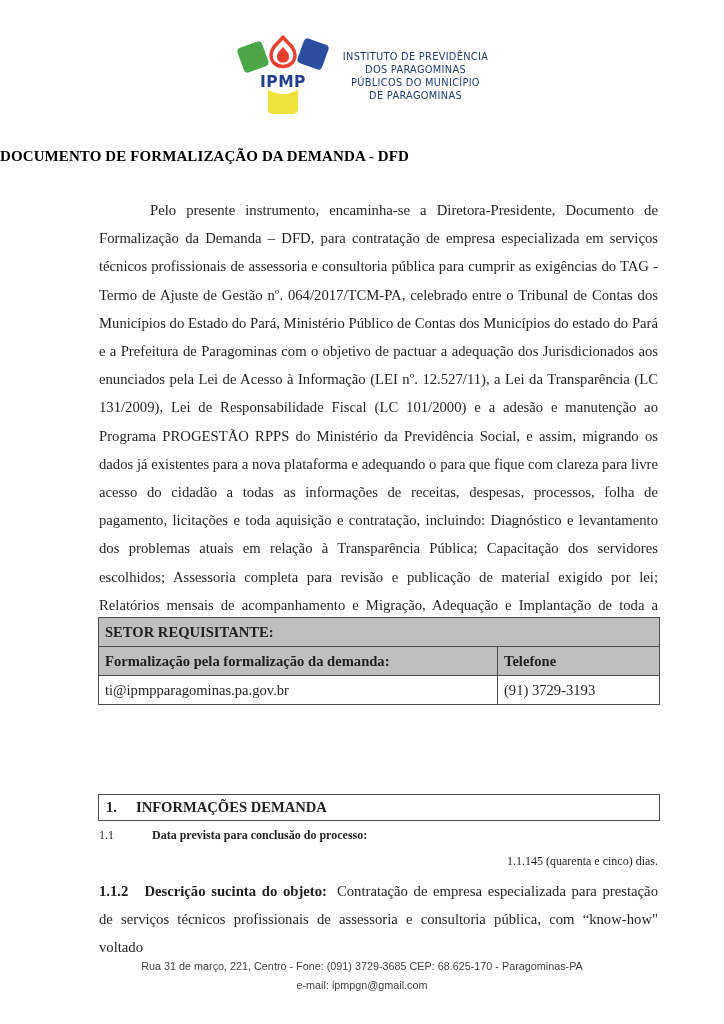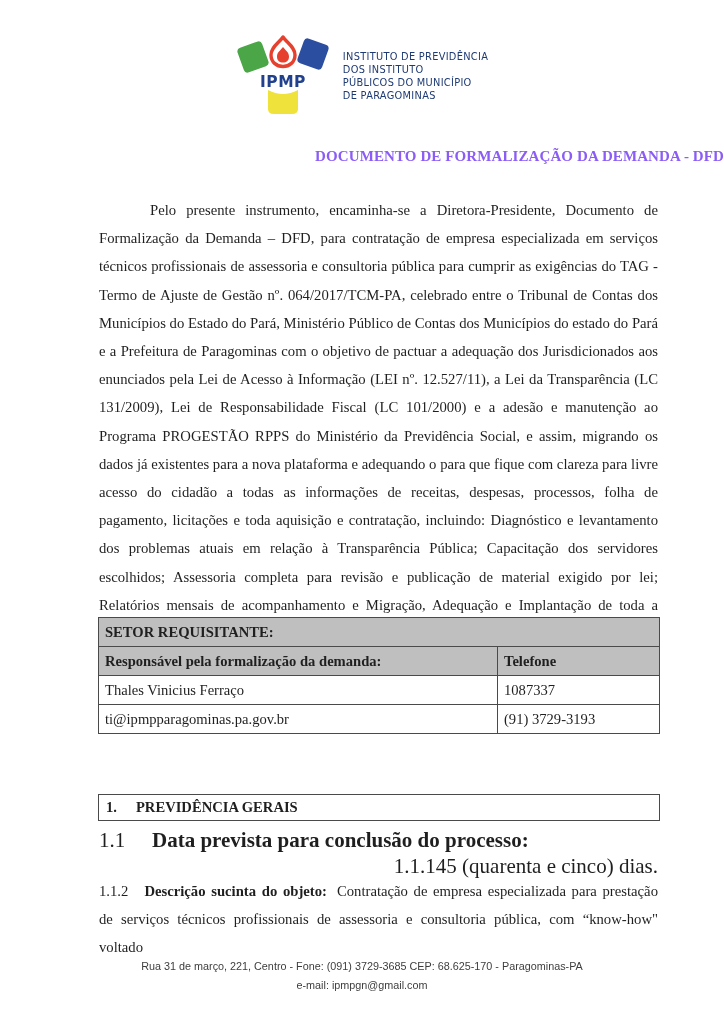--- a/index.html
+++ b/index.html
@@ -9,28 +9,28 @@
   }
 
   
   .logo-block {
     position:absolute; top:34px; left:0; right:0;
     display:flex; justify-content:center; align-items:center; gap:13px;
   }
   .logo-mark { width:94px; height:84px; display:block; }
   .org-text {
     font-family:"DejaVu Sans", sans-serif; font-size:9.8px; line-height:13px;
-    color:#1e3a73; letter-spacing:0.3px; text-align:left;
+    color:#1e3a73; letter-spacing:0.3px; text-align:center;
   }
   .org-text b { font-weight:normal; }
 
   
   .doc-title {
-    position:absolute; top:148px; left:0; width:100%; text-align:right;
-    font-weight:bold; font-size:15px; letter-spacing:0.1px; color:#8b5cf6;
+    position:absolute; top:148px; left:0; width:100%; text-align:left;
+    font-weight:bold; font-size:15px; letter-spacing:0.1px; color:#000000;
   }
 
   
   .intro {
     position:absolute; top:196px; left:99px; width:559px; margin:0;
     text-align:justify; font-size:14.7px; line-height:28.2px; text-indent:51px;
   }
 
   
   .req-table {
@@ -43,30 +43,30 @@
   
   .section-box {
     position:absolute; top:794px; left:98px; width:562px; height:27px;
     border:1px solid #4a4a4a; box-sizing:border-box;
     display:flex; align-items:center; font-weight:bold; font-size:14.6px;
   }
   .sec-num { padding-left:7px; }
   .sec-title { padding-left:19px; }
 
   
-  .item { position:absolute; left:99px; width:559px; font-size:21px; }
+  .item { position:absolute; left:99px; width:559px; font-size:12px; }
   .item .num { display:inline-block; width:53px; }
   .bold { font-weight:bold; }
   .item-11 { top:828px; }
   .item-111 { top:854px;text-align:right; }
   .item-para {
     position:absolute; top:877px; left:99px; width:559px;
     text-align:justify; font-size:14.7px; line-height:28.2px;
   }
-  .num112 { font-weight:normal; padding-right:16px; }
+  .num112 { font-weight:bold; padding-right:16px; }
   .lbl112 { font-weight:bold; margin-right:10px; }
 
   
   .footer {
     position:absolute; top:957px; left:0; width:100%; text-align:center;
     font-family:"Liberation Sans", sans-serif; font-size:10.8px;
     line-height:18.5px; color:#3d3d3d;
   }
 </style>
 </head>
@@ -80,57 +80,53 @@
       <rect transform="translate(77,20) rotate(20)" x="-13" y="-13" width="26" height="26" rx="4" fill="#2c4ea1"></rect>
       <g transform="translate(47,19)">
         <path fill="#ffffff" stroke-width="3.4" stroke-linejoin="round" d="M 0,-16 C 4,-10 12,-6 12,2 C 12,9 6.5,13.5 0,13.5 C -6.5,13.5 -12,9 -12,2 C -12,-6 -4,-10 0,-16 Z" stroke="#e6402f"></path>
         <path d="M 0,-6 C 2,-3 6,-1 6,3.5 C 6,7.5 3.5,9.5 0,9.5 C -3.5,9.5 -6,7.5 -6,3.5 C -6,-1 -2,-3 0,-6 Z" fill="#e6402f"></path>
       </g>
       <text x="47" y="53" text-anchor="middle" font-family="DejaVu Sans, sans-serif" font-size="15.5" font-weight="bold" letter-spacing="0.5" fill="#21418d">IPMP</text>
       <path transform="translate(47,67)" d="M -15,-11 Q 0,-3 15,-11 L 15,8 Q 15,13 9,13 L -9,13 Q -15,13 -15,8 Z" fill="#efe23a"></path>
     </svg>
     <div class="org-text">
       <div>INSTITUTO DE PREVIDÊNCIA</div>
-      <div>DOS INSTITUTO</div>
+      <div>DOS PARAGOMINAS</div>
       <div>PÚBLICOS DO MUNICÍPIO</div>
       <div><span>DE </span><b>PARAGOMINAS</b></div>
     </div>
   </div>
 
   <div class="doc-title">DOCUMENTO DE FORMALIZAÇÃO DA DEMANDA - DFD</div>
 
   <p class="intro">Pelo presente instrumento, encaminha-se a Diretora-Presidente, Documento de Formalização da Demanda – DFD, para contratação de empresa especializada em serviços técnicos profissionais de assessoria e consultoria pública para cumprir as exigências do TAG - Termo de Ajuste de Gestão nº. 064/2017/TCM-PA, celebrado entre o Tribunal de Contas dos Municípios do Estado do Pará, Ministério Público de Contas dos Municípios do estado do Pará e a Prefeitura de Paragominas com o objetivo de pactuar a adequação dos Jurisdicionados aos enunciados pela Lei de Acesso à Informação (LEI nº. 12.527/11), a Lei da Transparência (LC 131/2009), Lei de Responsabilidade Fiscal (LC 101/2000) e a adesão e manutenção ao Programa PROGESTÃO RPPS do Ministério da Previdência Social, e assim, migrando os dados já existentes para a nova plataforma e adequando o para que fique com clareza para livre acesso do cidadão a todas as informações de receitas, despesas, processos, folha de pagamento, licitações e toda aquisição e contratação, incluindo: Diagnóstico e levantamento dos problemas atuais em relação à Transparência Pública; Capacitação dos servidores escolhidos; Assessoria completa para revisão e publicação de material exigido por lei; Relatórios mensais de acompanhamento e Migração, Adequação e Implantação de toda a tecnologia necessária para publicação constante das informações obrigatórias.</p>
 
   <table class="req-table">
     <colgroup>
         <col style="width:399px">
         <col>
       </colgroup>
     <tbody>
         <tr>
       <td colspan="2" class="hdr">SETOR REQUISITANTE:</td>
     </tr>
     <tr>
-      <td class="hdr">Responsável pela formalização da demanda:</td>
+      <td class="hdr">Formalização pela formalização da demanda:</td>
       <td class="hdr">Telefone</td>
-    </tr>
-    <tr>
-      <td>Thales Vinicius Ferraço</td>
-      <td>1087337</td>
     </tr>
     <tr>
       <td>ti@ipmpparagominas.pa.gov.br</td>
       <td>(91) 3729-3193</td>
     </tr>
   </tbody>
     </table>
 
   <div class="section-box">
     <span class="sec-num">1.</span>
-    <span class="sec-title">PREVIDÊNCIA GERAIS</span>
+    <span class="sec-title">INFORMAÇÕES DEMANDA</span>
   </div>
 
   <div class="item item-11">
     <span class="num">1.1</span><span class="bold">Data prevista para conclusão do processo:</span>
   </div>
 
   <div class="item item-111">
     <span class="num">1.1.1</span><span>45 (quarenta e cinco) dias.</span>
   </div>
 

